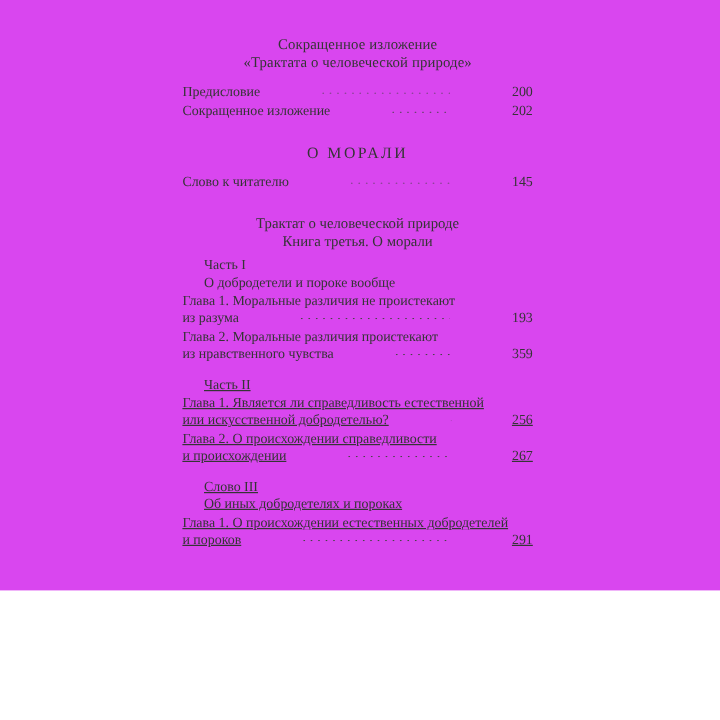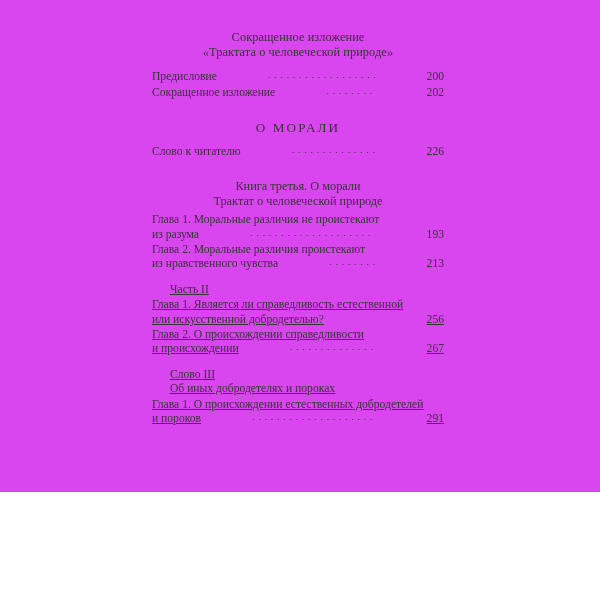--- a/index.html
+++ b/index.html
@@ -162,51 +162,55 @@
 
     </div>
 
     <div class="section-head">О МОРАЛИ</div>
 
     <div class="sololist">
       <div class="entry single">
         <div class="entry-line">
           <span class="entry-text">Слово к читателю</span>
           <span class="leader"></span>
-          <span class="pagenum">226</span>
+          <span class="pagenum">145</span>
         </div>
       </div>
     </div>
 
     <div class="work-head">
+      <div class="work-line">Трактат о человеческой природе</div>
       <div class="work-line">Книга третья. О морали</div>
-      <div class="work-line">Трактат о человеческой природе</div>
     </div>
 
     <div class="group">
+      <div class="part first">
+        <div class="part-num">Часть I</div>
+        <div class="part-name">О добродетели и пороке вообще</div>
+      </div>
 
       <div class="entry">
         <div class="entry-line">
           <span class="entry-text">Глава 1. Моральные различия не проистекают</span>
         </div>
         <div class="entry-line cont">
           <span class="entry-text">из разума</span>
           <span class="leader"></span>
           <span class="pagenum">193</span>
         </div>
       </div>
 
       <div class="entry">
         <div class="entry-line">
           <span class="entry-text">Глава 2. Моральные различия проистекают</span>
         </div>
         <div class="entry-line cont">
           <span class="entry-text">из нравственного чувства</span>
           <span class="leader"></span>
-          <span class="pagenum">213</span>
+          <span class="pagenum">359</span>
         </div>
       </div>
     </div>
 
     <div class="group">
       <div class="part">
         <div class="part-num">Часть II</div>
       </div>
 
       <div class="entry">

